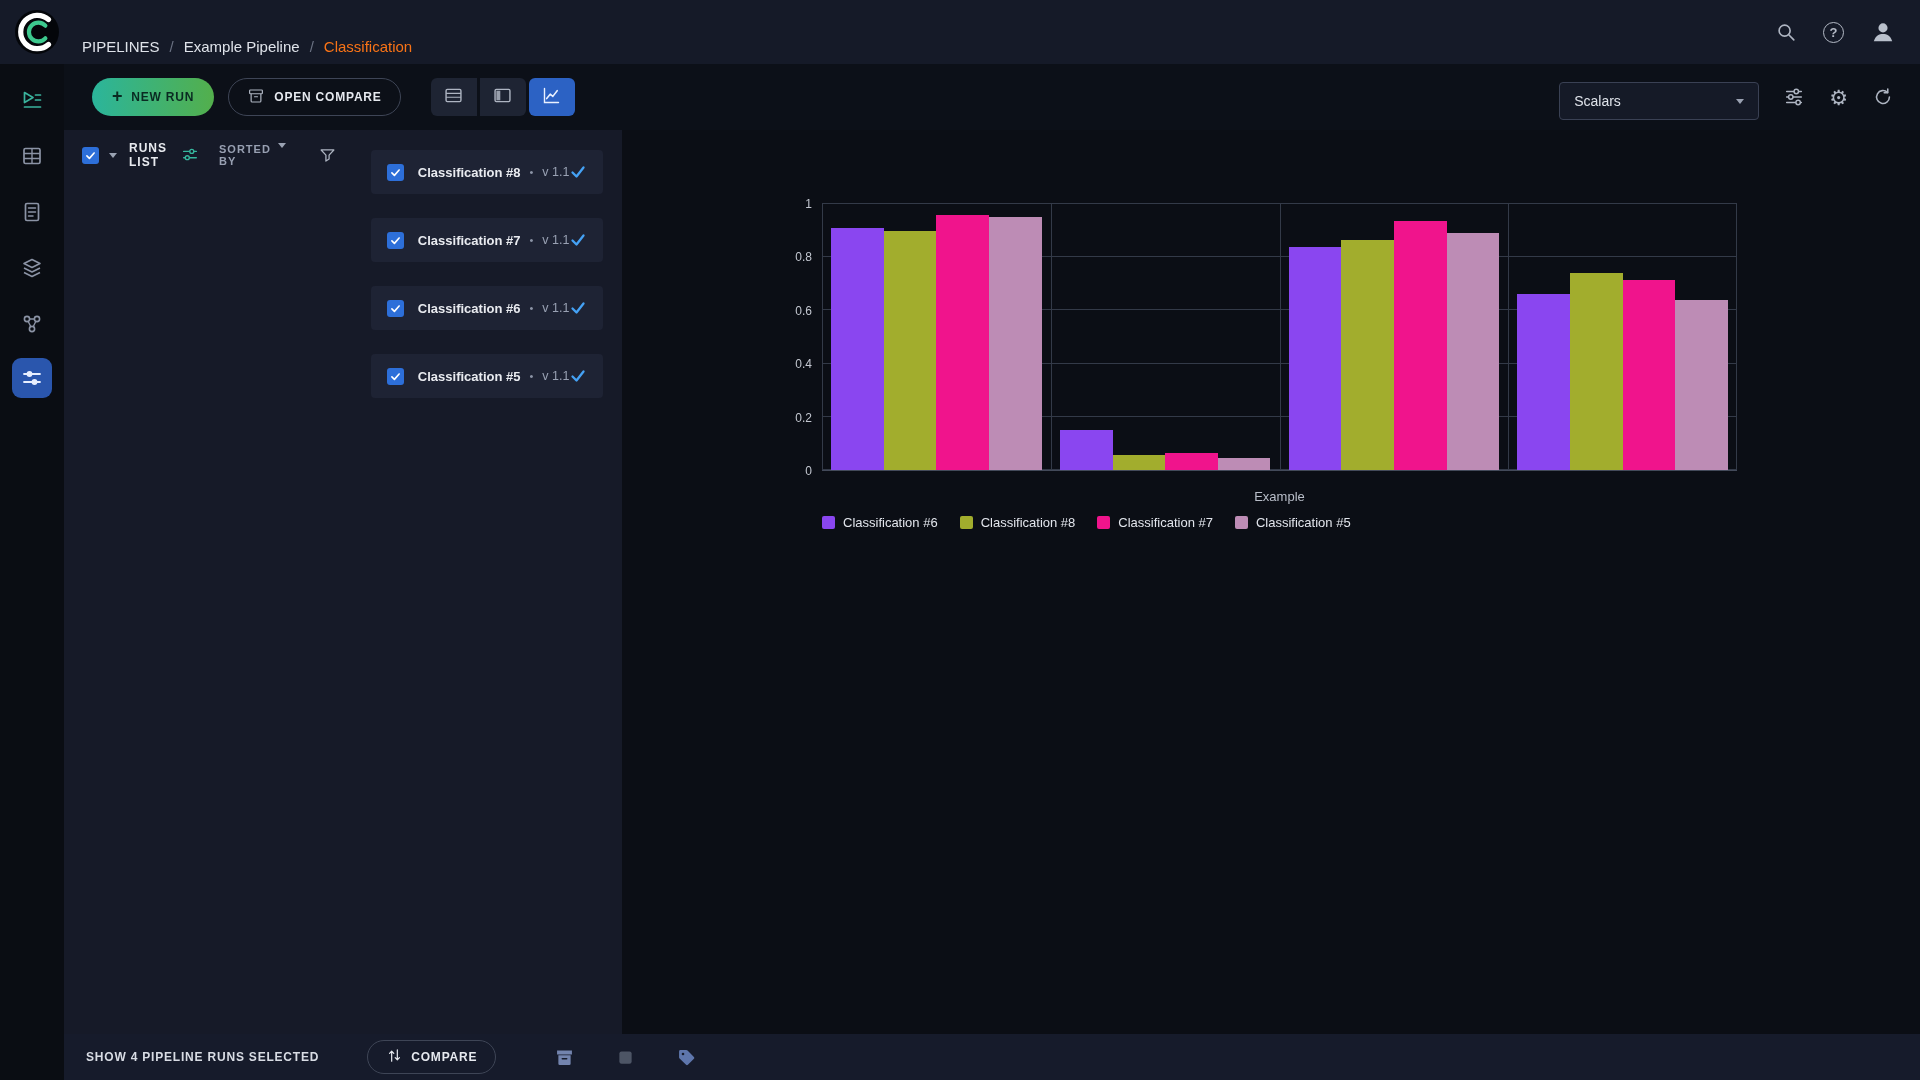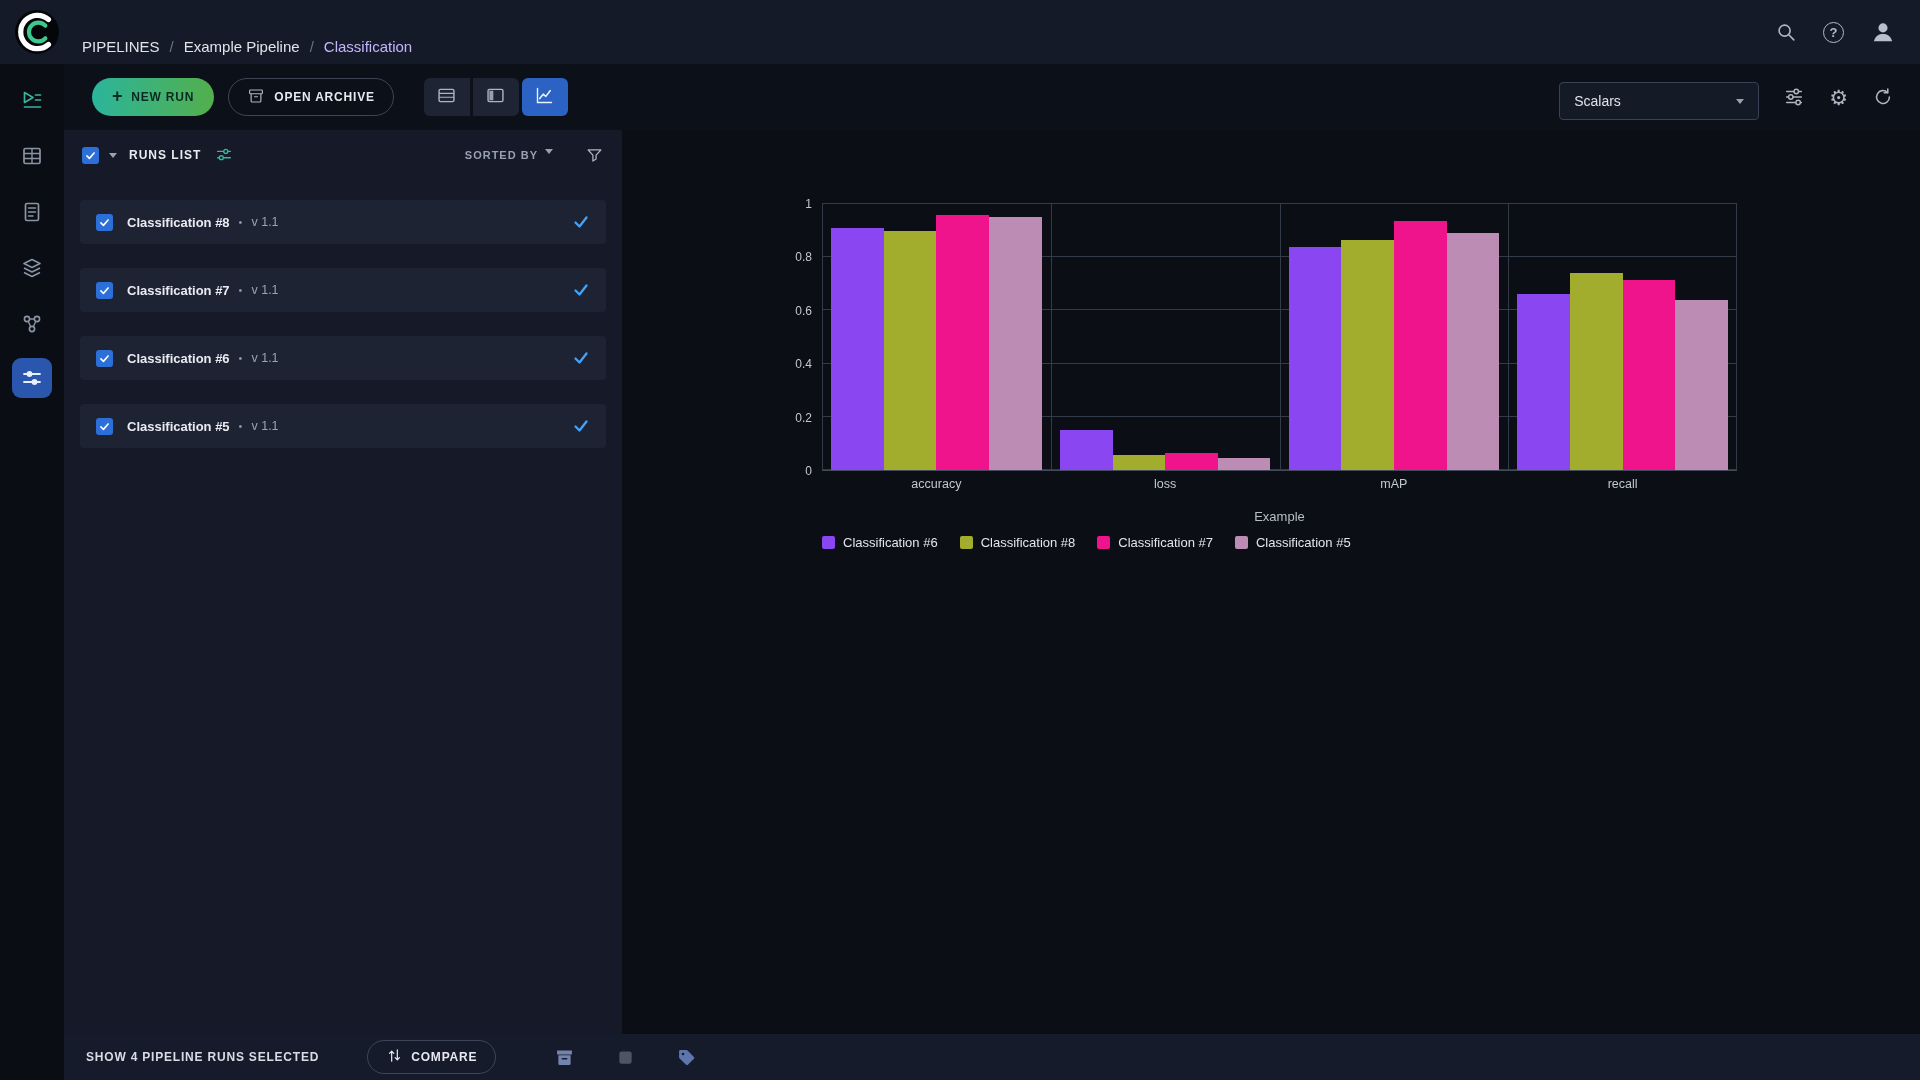--- a/index.html
+++ b/index.html
@@ -16,21 +16,21 @@
   .topbar {
     height: 64px; flex: 0 0 64px;
     background: #151a28;
     display: flex; align-items: center;
     padding: 0 24px 0 14px;
   }
   .logo { width: 46px; height: 46px; margin-right: 22px; cursor: pointer; }
   .logo svg { width: 46px; height: 46px; display: block; }
   .breadcrumb { display: flex; align-items: center; gap: 10px; font-size: 15px; margin-top: 28px; }
   .bc-item { color: #dfe3ea; cursor: pointer; }
-  .bc-item.bc-current { color: #c4b5fd; }
+  .bc-item.bc-current { color: #f97316; }
   .bc-sep { color: #6b7283; }
   .topbar-right { margin-left: auto; display: flex; align-items: center; gap: 26px; }
   .tb-icon { display: inline-flex; align-items: center; justify-content: center; color: #aeb5c2; cursor: pointer; }
   .tb-icon svg { width: 22px; height: 22px; }
   .help-icon {
     width: 21px; height: 21px; border: 1.7px solid #b4bac6; border-radius: 50%;
     display: inline-flex; align-items: center; justify-content: center;
     color: #b4bac6; font-size: 13px; font-weight: bold; cursor: pointer;
   }
   .avatar svg { width: 26px; height: 26px; color: #b9c0cc; }
@@ -91,21 +91,21 @@
   .dropdown .caret { margin-left: auto; }
   .caret {
     display: inline-block; width: 0; height: 0;
     border-left: 4.5px solid transparent; border-right: 4.5px solid transparent;
     border-top: 5.5px solid #9aa2b2;
   }
   .gear { font-size: 21px; line-height: 1; }
 
   
   .workspace { flex: 1; display: flex; min-height: 0; }
-  .runs-panel { width: 558px; flex: 0 0 558px; background: #161a28; display: flex; flex-direction: column; }
+  .runs-panel { width: 558px; flex: 0 0 558px; background: #161a28; display: flex; }
   .panel-header { height: 50px; flex: 0 0 50px; display: flex; align-items: center; padding: 0 18px; gap: 10px; }
   .checkbox {
     width: 17px; height: 17px; border-radius: 3px; background: #2d6fd9;
     display: inline-flex; align-items: center; justify-content: center; cursor: pointer; flex: 0 0 17px;
   }
   .checkbox svg { width: 13px; height: 13px; }
   .panel-title { font-size: 12px; font-weight: bold; letter-spacing: 1px; color: #e8eaef; margin-left: 2px; }
   .mini-sliders { color: #36b79e; display: inline-flex; cursor: pointer; margin-left: 4px; }
   .mini-sliders svg { width: 18px; height: 18px; }
   .spacer { flex: 1; }
@@ -268,21 +268,21 @@
             <span>NEW RUN</span>
           </button>
           <button class="btn-archive">
             <span>
               <svg viewBox="0 0 24 24">
                   <rect x="3.5" y="4" width="17" height="5" rx="1" fill="none" stroke="currentColor" stroke-width="1.6"></rect>
                   <path d="M5.5 9 V18.5 a1.5 1.5 0 0 0 1.5 1.5 h10 a1.5 1.5 0 0 0 1.5 -1.5 V9" fill="none" stroke="currentColor" stroke-width="1.6"></path>
                   <path d="M10 13 h4" stroke="currentColor" stroke-width="1.6" stroke-linecap="round"></path>
                 </svg>
             </span>
-            <span>OPEN ARCHIVE</span>
+            <span>OPEN COMPARE</span>
           </button>
           <div class="view-toggle">
             <button class="vt">
               <span><svg viewBox="0 0 24 24">
                     <rect x="3.5" y="5" width="17" height="14" rx="1.5" fill="none" stroke="currentColor" stroke-width="1.6"></rect>
                     <path d="M3.5 9.5 H20.5 M3.5 14 H20.5" stroke="currentColor" stroke-width="1.4"></path>
                   </svg></span>
             </button>
             <button class="vt">
               <span><svg viewBox="0 0 24 24">
@@ -463,26 +463,20 @@
                   <div class="bar-group" style="left: 75%; width: 25%;">
                     <div class="bars">
                       <div class="bar" title="Classification #6 – recall: 0.66" style="height: 66%; background: rgb(138, 70, 240);"></div>
                       <div class="bar" title="Classification #8 – recall: 0.74" style="height: 74%; background: rgb(162, 173, 45);"></div>
                       <div class="bar" title="Classification #7 – recall: 0.715" style="height: 71.5%; background: rgb(240, 20, 140);"></div>
                       <div class="bar" title="Classification #5 – recall: 0.64" style="height: 64%; background: rgb(189, 140, 181);"></div>
                     </div>
                   </div>
                 </div>
             </div>
-            <div class="xlabels">
-                <div class="xtick">accuracy</div>
-                <div class="xtick">loss</div>
-                <div class="xtick">mAP</div>
-                <div class="xtick">recall</div>
-              </div>
             <div class="legend-title">Example</div>
             <div class="legend">
                 <div class="legend-item">
                   <span class="legend-swatch" style="background: rgb(138, 70, 240);"></span>
                   <span class="legend-label">Classification #6</span>
                 </div>
                 <div class="legend-item">
                   <span class="legend-swatch" style="background: rgb(162, 173, 45);"></span>
                   <span class="legend-label">Classification #8</span>
                 </div>

